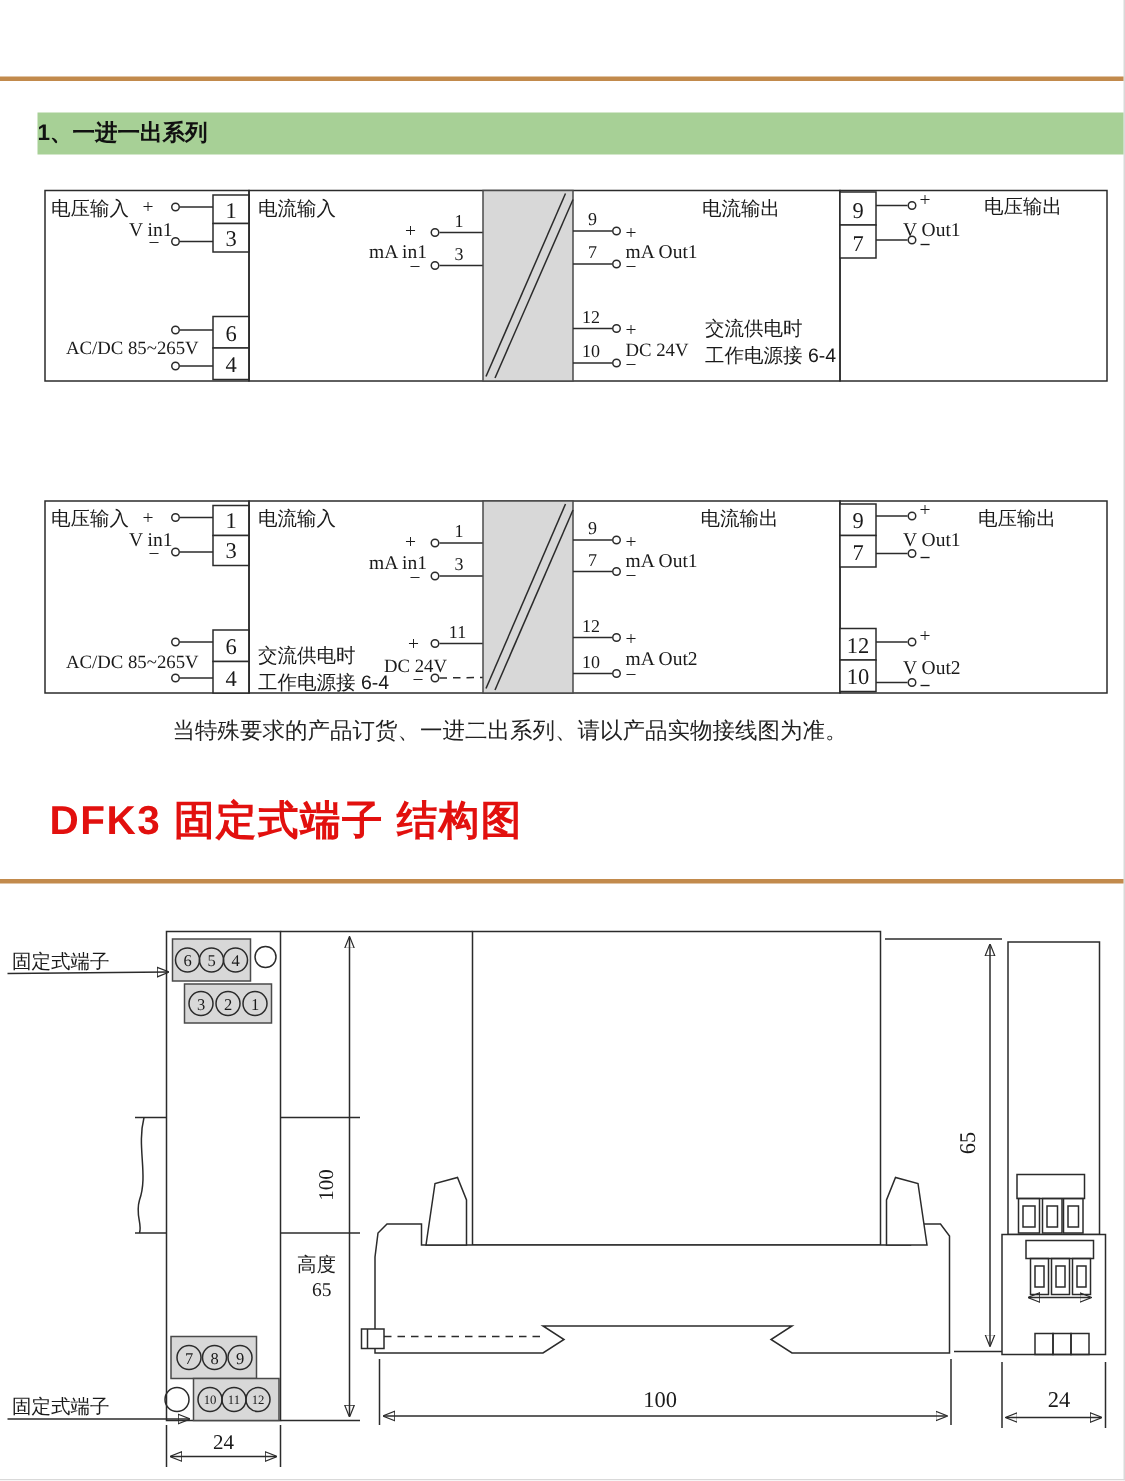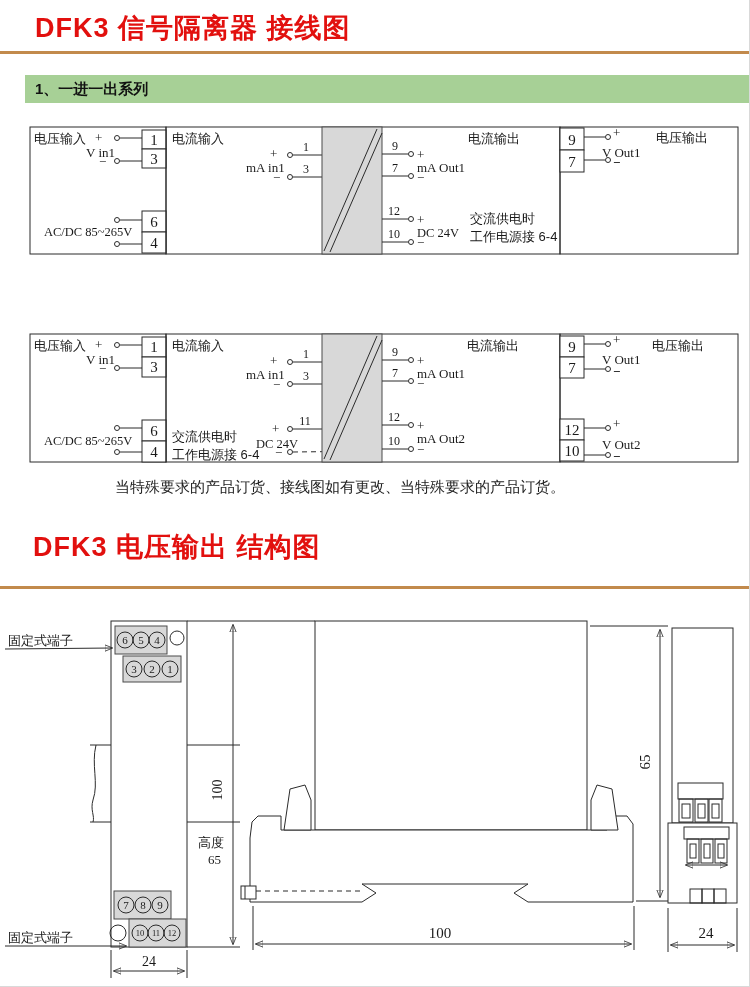--- a/index.html
+++ b/index.html
@@ -1,21 +1,21 @@
 <!DOCTYPE html>
 <html><head>
 <meta charset="utf-8">
 <style>
   html,body{margin:0;padding:0;background:#fff;}
   #page{position:relative;width:750px;height:987px;background:#fff;overflow:hidden;
         font-family:"Liberation Sans",sans-serif;border-right:1px solid #d9d9d9;border-bottom:1px solid #d9d9d9;box-sizing:border-box;}
   .title{position:absolute;left:35px;color:#e2100e;font-weight:bold;font-size:27px;letter-spacing:1px;white-space:pre;}
   .rule{position:absolute;left:0;width:750px;height:3px;background:#c28a4c;}
   .banner{position:absolute;left:25px;width:725px;height:28px;background:#a7d096;
-          font-size:15px;font-weight:bold;color:#111;line-height:28px;padding-left:10px;box-sizing:border-box;}
+          font-size:15px;font-weight:bold;color:#111;line-height:28px;box-sizing:border-box;}
   .note{position:absolute;left:115px;top:478px;font-size:15px;color:#222;}
   svg{position:absolute;left:0;}
   svg .cjk{font-family:"Liberation Sans",sans-serif;font-size:13px;fill:#1a1a1a;}
   svg .lat{font-family:"Liberation Serif",serif;font-size:13px;fill:#1a1a1a;}
   svg .lat12{font-family:"Liberation Serif",serif;font-size:12.5px;fill:#1a1a1a;}
   svg .num{font-family:"Liberation Serif",serif;font-size:15px;fill:#1a1a1a;text-anchor:middle;}
   svg .tnum{font-family:"Liberation Serif",serif;font-size:12px;fill:#1a1a1a;text-anchor:middle;}
   svg .dim{font-family:"Liberation Serif",serif;font-size:14px;fill:#1a1a1a;text-anchor:middle;}
   svg .cir{font-family:"Liberation Serif",serif;font-size:11px;fill:#1a1a1a;text-anchor:middle;}
   svg .cir2{font-family:"Liberation Serif",serif;font-size:8.5px;fill:#1a1a1a;text-anchor:middle;}
@@ -23,21 +23,20 @@
   svg line,svg rect,svg path,svg circle{stroke:#2b2b2b;stroke-width:1;fill:none;}
   svg rect.fillw{fill:#ffffff;}
   svg rect.gray{fill:#d8d8d8;stroke:#4a4a4a;}
   svg path.fillw{fill:#ffffff;}
 </style>
 </head>
 <body>
 
 <div id="page">
 
-  <div class="title" style="top:10px;">DFK3 信号隔离器 接线图</div>
   <div class="rule" style="top:51px;"></div>
 
   <div class="banner" style="top:75px;">
     <span>1、一进一出系列</span>
   </div>
 
   <svg style="top:118px;" width="750" height="142" viewBox="0 118 750 142">
     <g>
       <rect x="30" y="127" width="136" height="127"></rect>
       <text class="cjk" x="34" y="143">电压输入</text>
@@ -242,23 +241,23 @@
           <circle cx="608" cy="428" r="2.5"></circle>
         <line x1="584" y1="455" x2="605" y2="455"></line>
           <circle cx="608" cy="455" r="2.5"></circle>
       </g>
       <text class="lat" x="613" y="428">+</text>
       <text class="lat" x="602" y="449">V Out2</text>
       <text class="lat bold" x="613" y="461">−</text>
     </g>
   </svg>
 
-  <div class="note">当特殊要求的产品订货、接线图如有更改、当特殊要求的产品订货。</div>
-
-  <div class="title" style="top:529px;left:33px;">DFK3 电压输出 结构图</div>
+  <div class="note">当特殊要求的产品订货、一进二出系列、请以产品实物接线图为准。</div>
+
+  <div class="title" style="top:529px;left:33px;">DFK3 固定式端子 结构图</div>
   <div class="rule" style="top:586px;"></div>
 
   <svg style="top:598px;" width="750" height="389" viewBox="0 598 750 389">
     <defs>
       <marker id="ar" viewBox="0 0 10 10" refX="9" refY="5" markerWidth="8" markerHeight="8" orient="auto-start-reverse">
         <path d="M0,1 L10,5 L0,9 z" fill="#2b2b2b" stroke="none"></path>
       </marker>
     </defs>
 
     <g>

